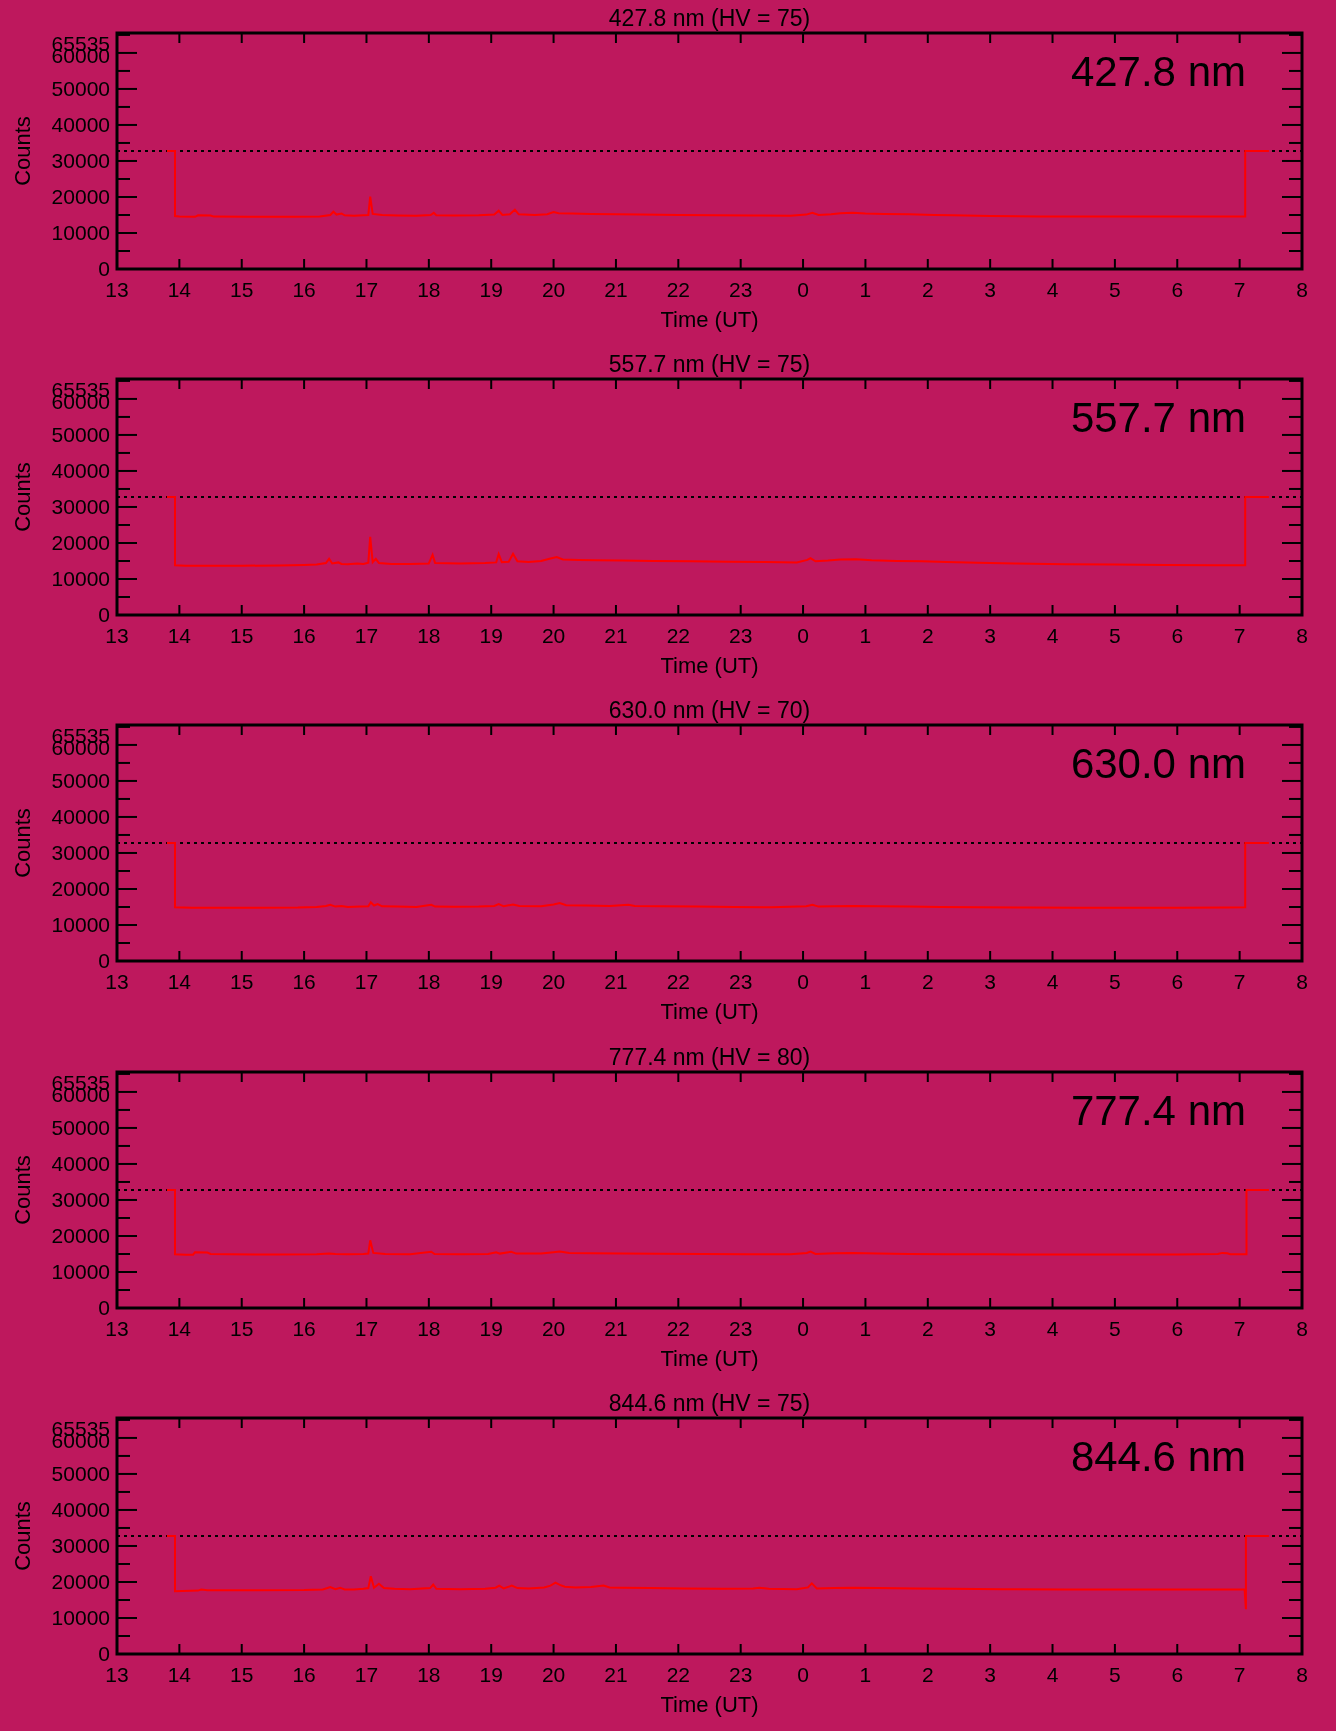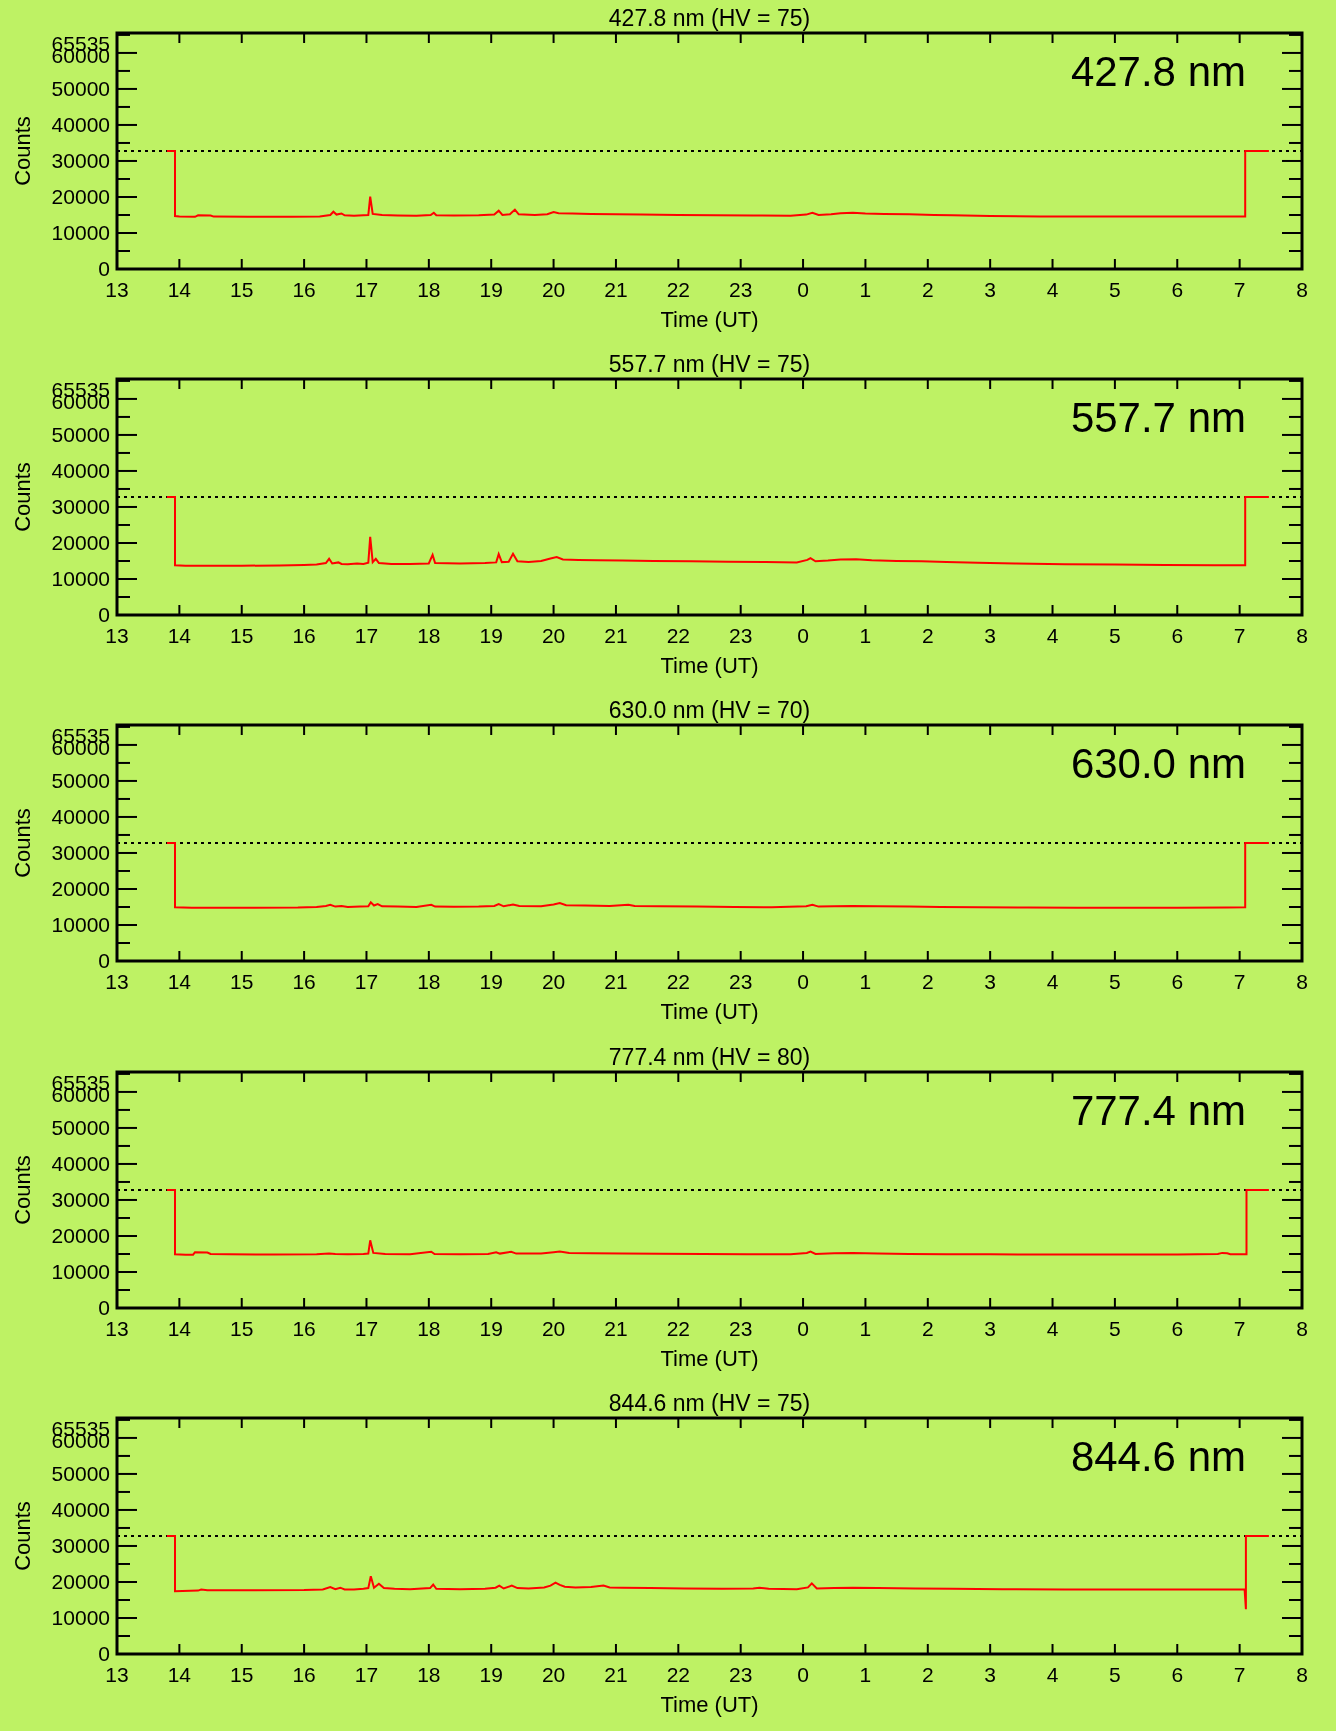--- a/index.html
+++ b/index.html
@@ -1,19 +1,19 @@
 <!DOCTYPE html>
 <html><head>
 <meta charset="utf-8">
 <style>
   html,body{margin:0;padding:0;background:#ffffff;}
   #screenshot-root{
     position:relative;
     width:1336px;height:1731px;
-    background:#bef264;
+    background:#be185d;
     font-family:"Liberation Sans", sans-serif;
   }
   svg text{ fill:#000; }
   .panel-title{ font-size:23px; }
   .wavelength-badge{ font-size:42px; }
   .tick-label{ font-size:21px; }
   .axis-label{ font-size:22px; }
 </style>
 </head>
 <body>

